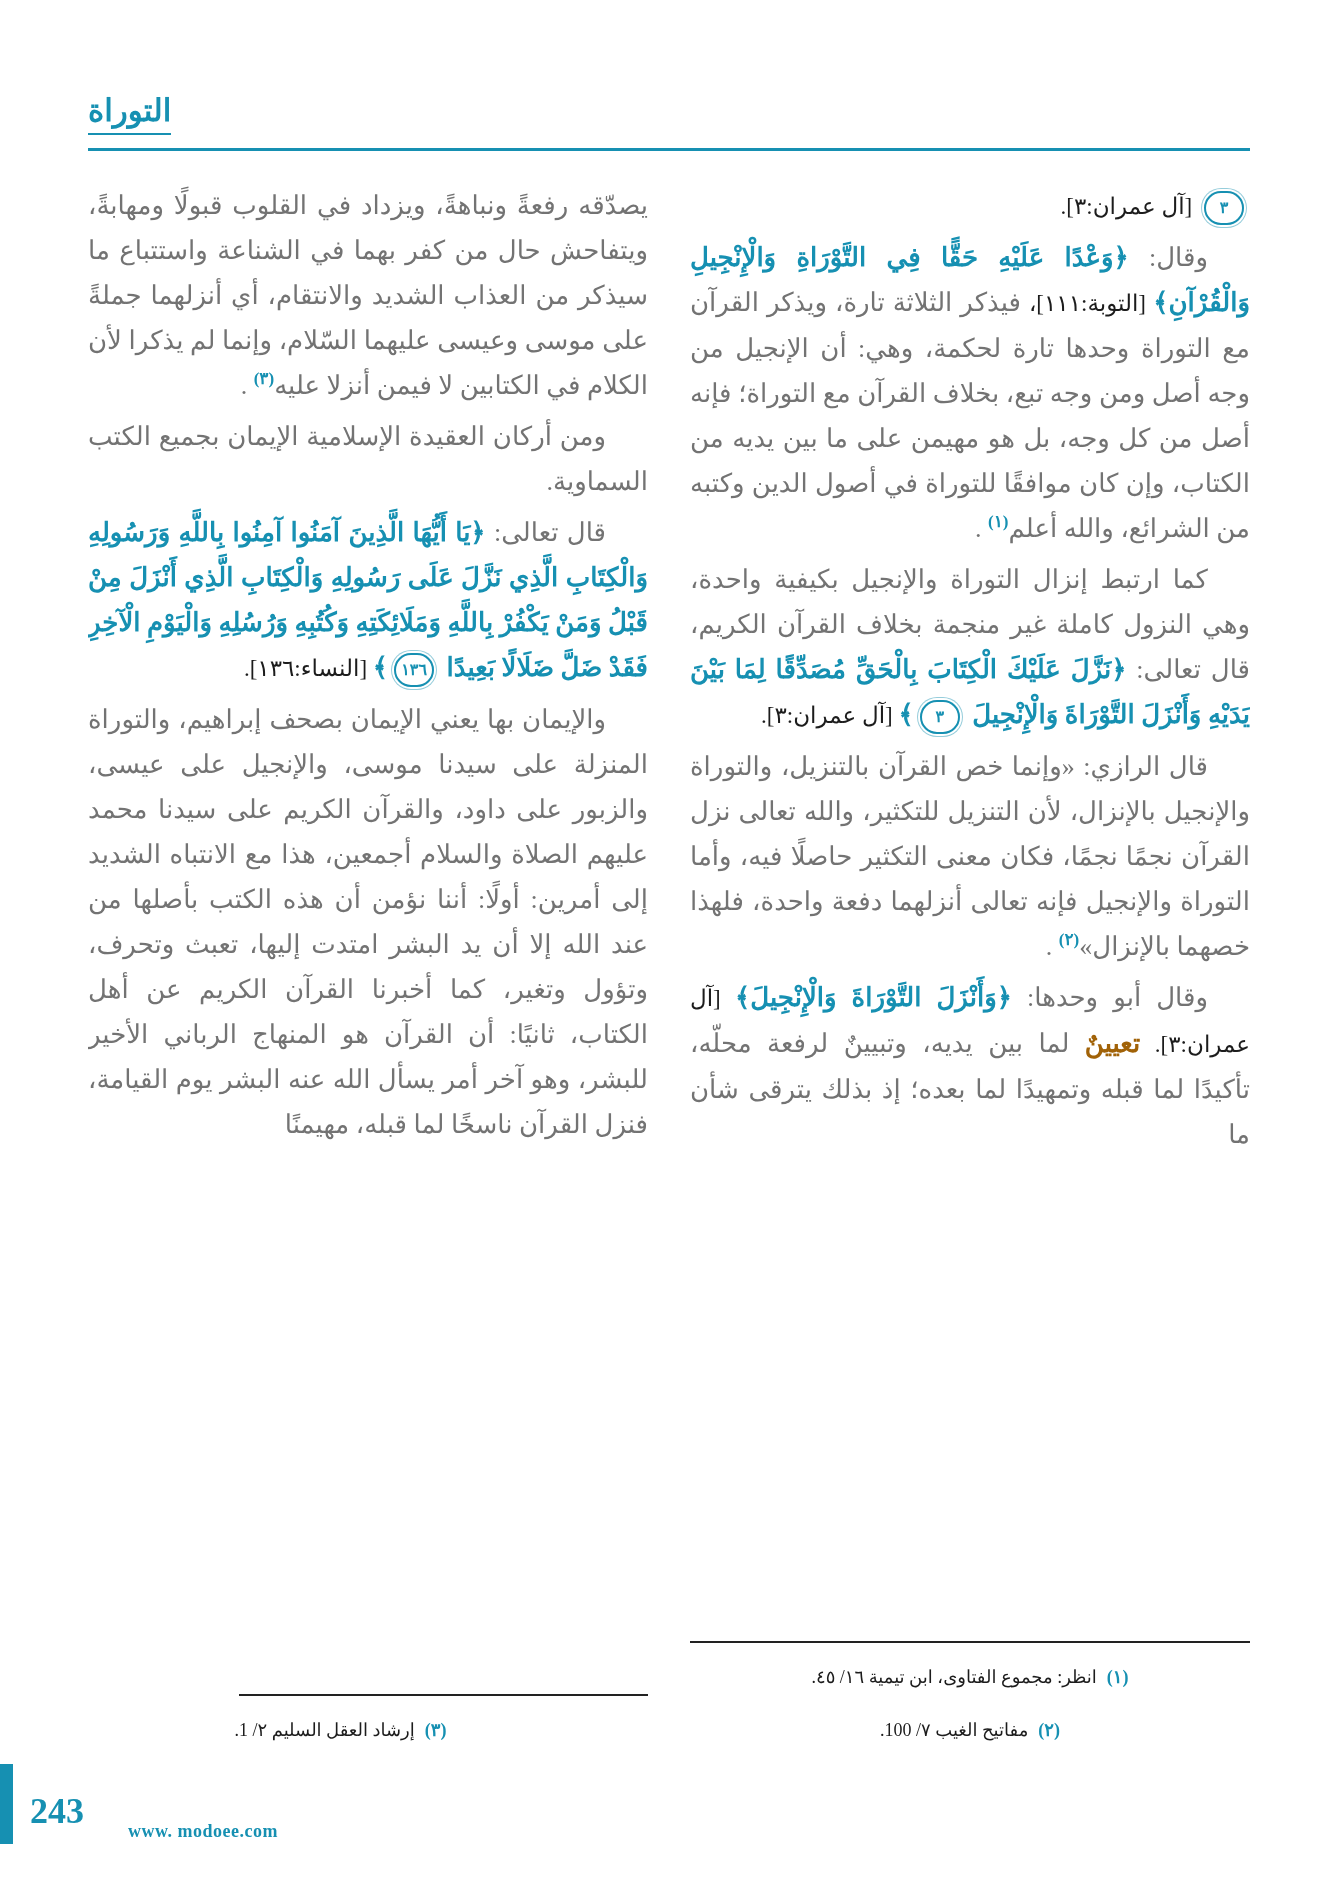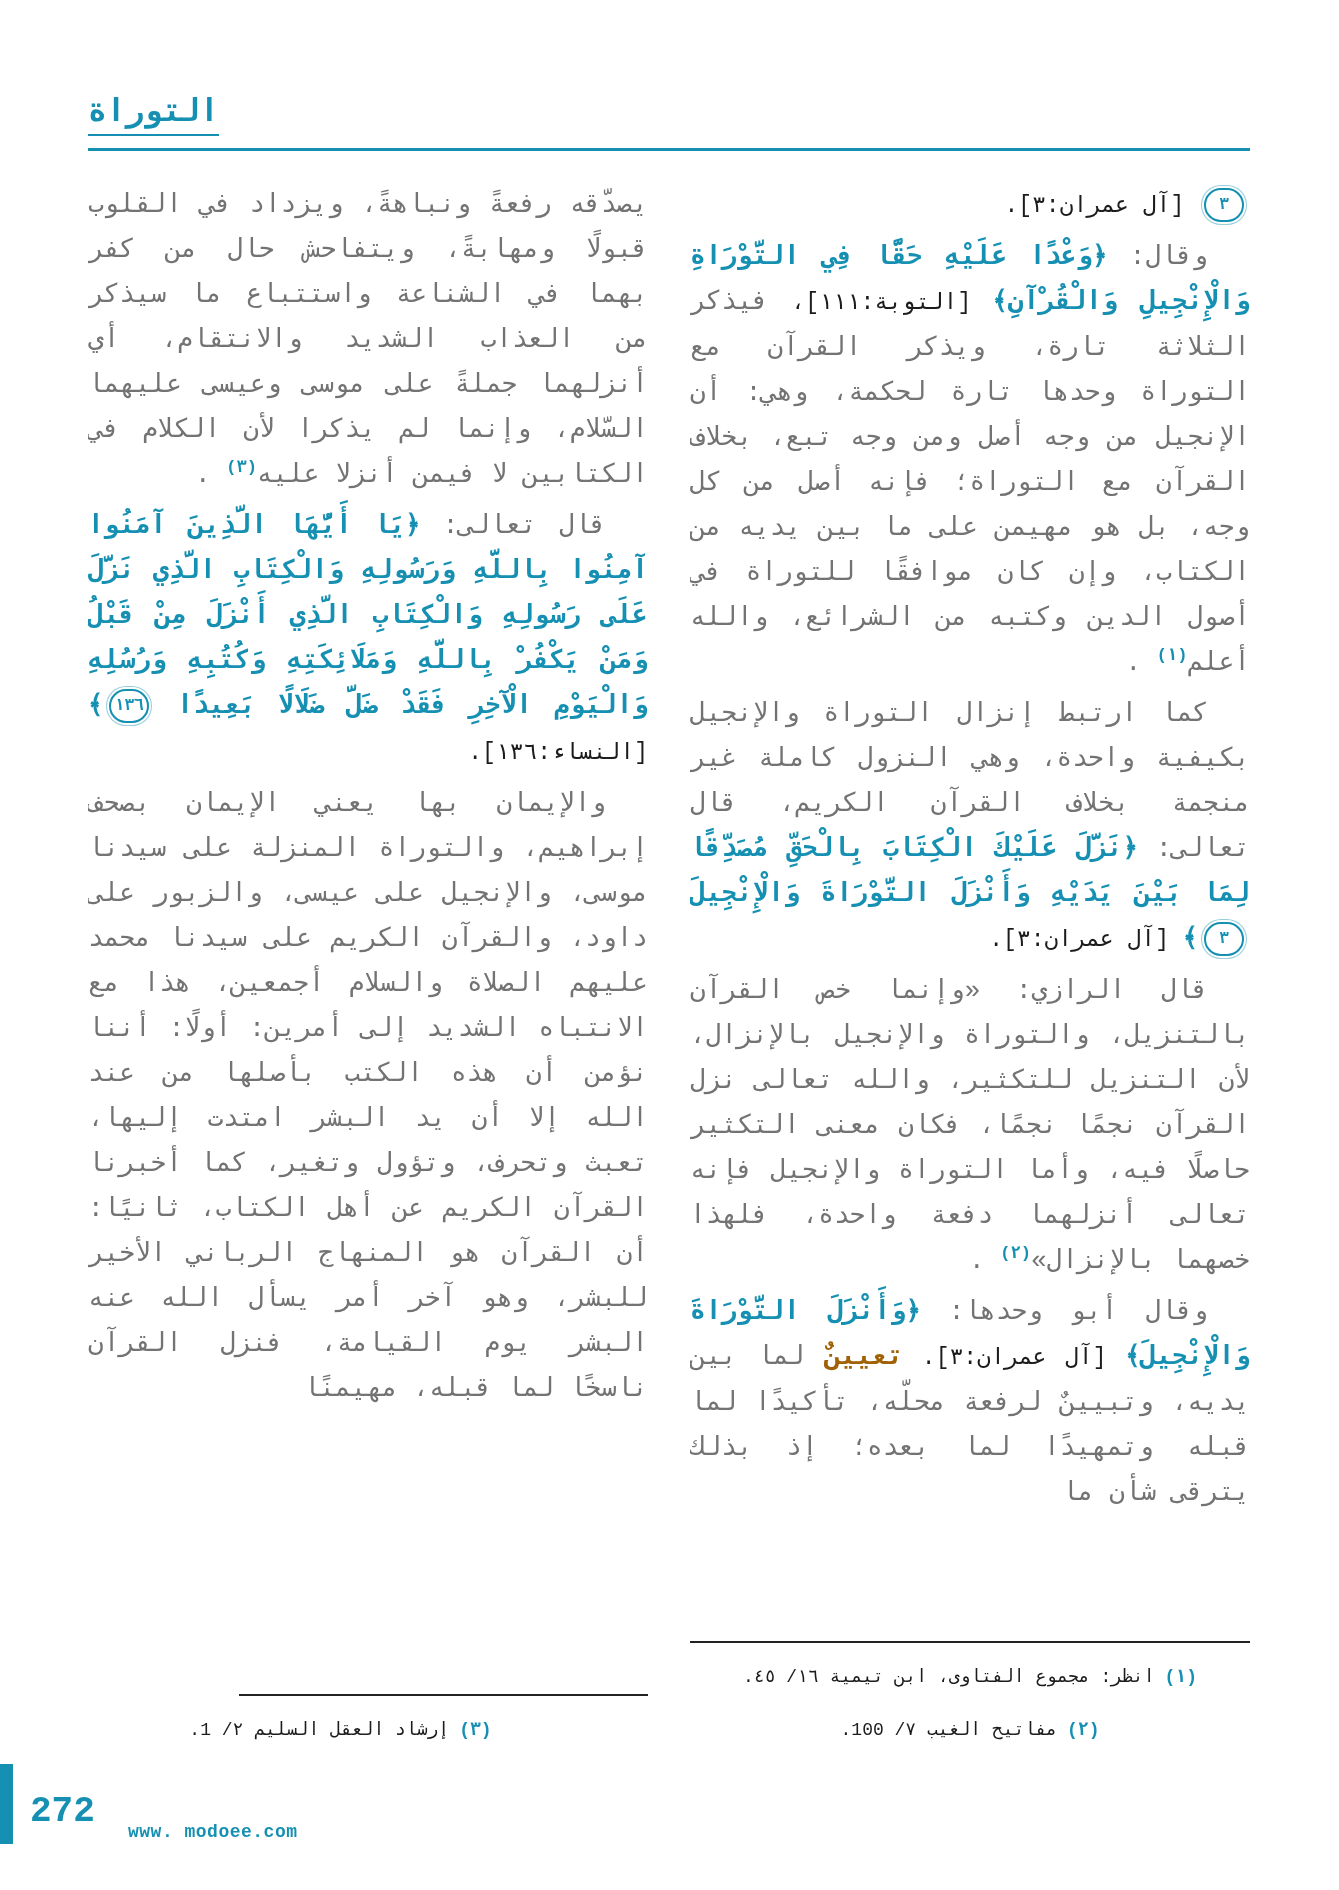--- a/index.html
+++ b/index.html
@@ -1,21 +1,21 @@
 <!DOCTYPE html>
 <html lang="ar" dir="rtl" style="--accent: #1690b2;"><head>
 <meta charset="utf-8">
 <style>
   html,body{margin:0;padding:0;background:#e8e8e8;}
   .page{
     position:relative;
     width:1339px;height:1890px;
     background:#ffffff;
     margin:0 auto;
-    font-family:Liberation Mono, monospace;
+    font-family:Liberation Serif, serif;
     direction:rtl;
     overflow:hidden;
     color:#1c1c1c;
   }
   
   .header-title{
     position:absolute;
     top:92px;left:88px;
     color:var(--accent);
     font-size:31px;font-weight:bold;
@@ -114,30 +114,31 @@
         <div id="fn-right">
             <p class="footnote"><span class="fn-num">(١)</span><span>انظر: مجموع الفتاوى، ابن تيمية ١٦/ ٤٥.</span></p>
             <p class="footnote"><span class="fn-num">(٢)</span><span>مفاتيح الغيب ٧/ 100.</span></p>
           </div>
       </div>
     </section>
 
     <section class="col col-left">
       <div class="paragraphs" id="col-left-paras">
           <p class="para no-indent"><span class="seg-normal">يصدّقه رفعةً ونباهةً، ويزداد في القلوب قبولًا ومهابةً، ويتفاحش حال من كفر بهما في الشناعة واستتباع ما سيذكر من العذاب الشديد والانتقام، أي أنزلهما جملةً على موسى وعيسى عليهما السّلام، وإنما لم يذكرا لأن الكلام في الكتابين لا فيمن أنزلا عليه</span><span class="seg-fnref">(٣)</span><span class="seg-normal"> .</span></p>
+          <p class="para"><span class="seg-normal">ومن أركان العقيدة الإسلامية الإيمان بجميع الكتب السماوية.</span></p>
           <p class="para"><span class="seg-normal">قال تعالى: </span><span class="seg-quran">﴿يَا أَيُّهَا الَّذِينَ آمَنُوا آمِنُوا بِاللَّهِ وَرَسُولِهِ وَالْكِتَابِ الَّذِي نَزَّلَ عَلَى رَسُولِهِ وَالْكِتَابِ الَّذِي أَنْزَلَ مِنْ قَبْلُ وَمَنْ يَكْفُرْ بِاللَّهِ وَمَلَائِكَتِهِ وَكُتُبِهِ وَرُسُلِهِ وَالْيَوْمِ الْآخِرِ فَقَدْ ضَلَّ ضَلَالًا بَعِيدًا </span><span class="seg-marker">١٣٦</span><span class="seg-quran">﴾</span><span class="seg-ref"> [النساء:١٣٦].</span></p>
           <p class="para"><span class="seg-normal">والإيمان بها يعني الإيمان بصحف إبراهيم، والتوراة المنزلة على سيدنا موسى، والإنجيل على عيسى، والزبور على داود، والقرآن الكريم على سيدنا محمد عليهم الصلاة والسلام أجمعين، هذا مع الانتباه الشديد إلى أمرين: أولًا: أننا نؤمن أن هذه الكتب بأصلها من عند الله إلا أن يد البشر امتدت إليها، تعبث وتحرف، وتؤول وتغير، كما أخبرنا القرآن الكريم عن أهل الكتاب، ثانيًا: أن القرآن هو المنهاج الرباني الأخير للبشر، وهو آخر أمر يسأل الله عنه البشر يوم القيامة، فنزل القرآن ناسخًا لما قبله، مهيمنًا</span></p>
         </div>
       <div class="fn-block">
         <div class="fn-sep partial"></div>
         <div id="fn-left">
             <p class="footnote"><span class="fn-num">(٣)</span><span>إرشاد العقل السليم ٢/ 1.</span></p>
           </div>
       </div>
     </section>
 
   </div>
 
   <div class="edge-bar"></div>
-  <div class="page-number">272</div>
+  <div class="page-number">243</div>
   <div class="website">www. modoee.com</div>
 
 </div>
 
 </body></html>

